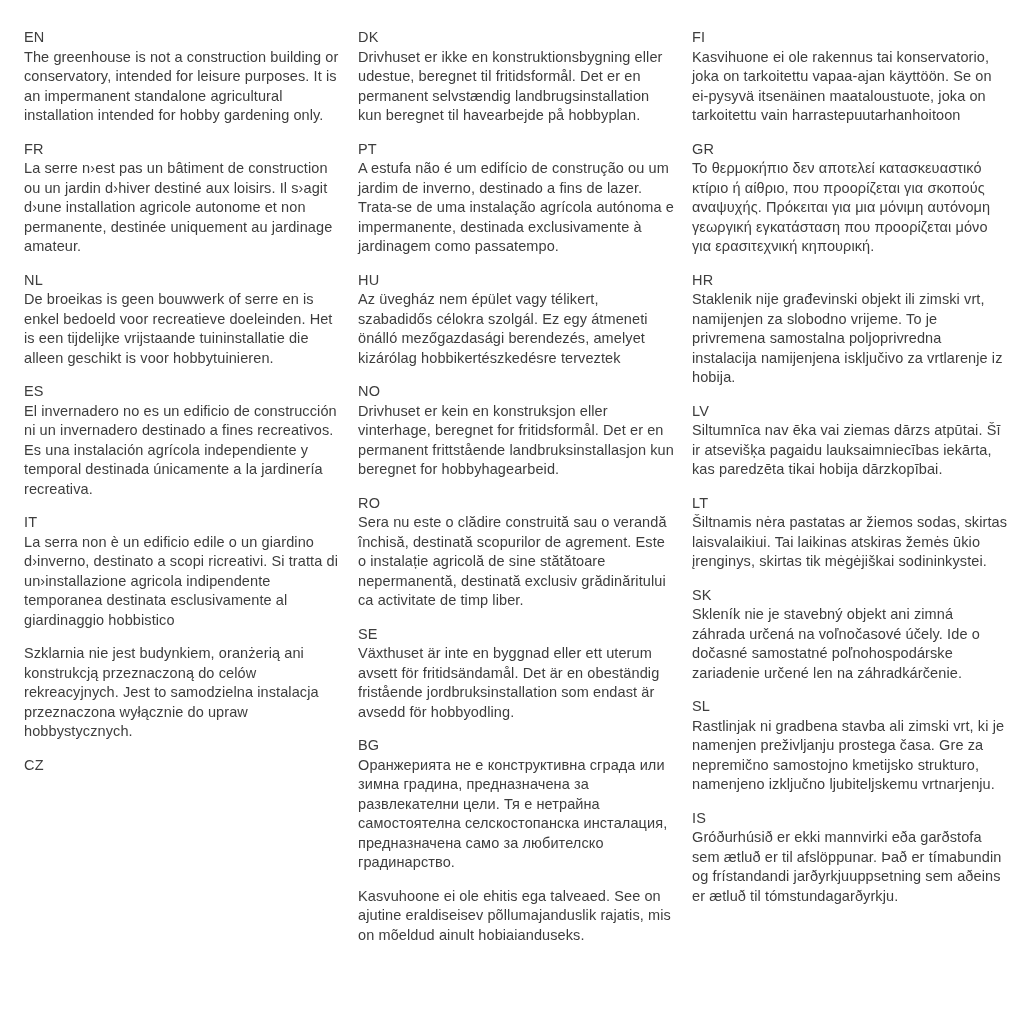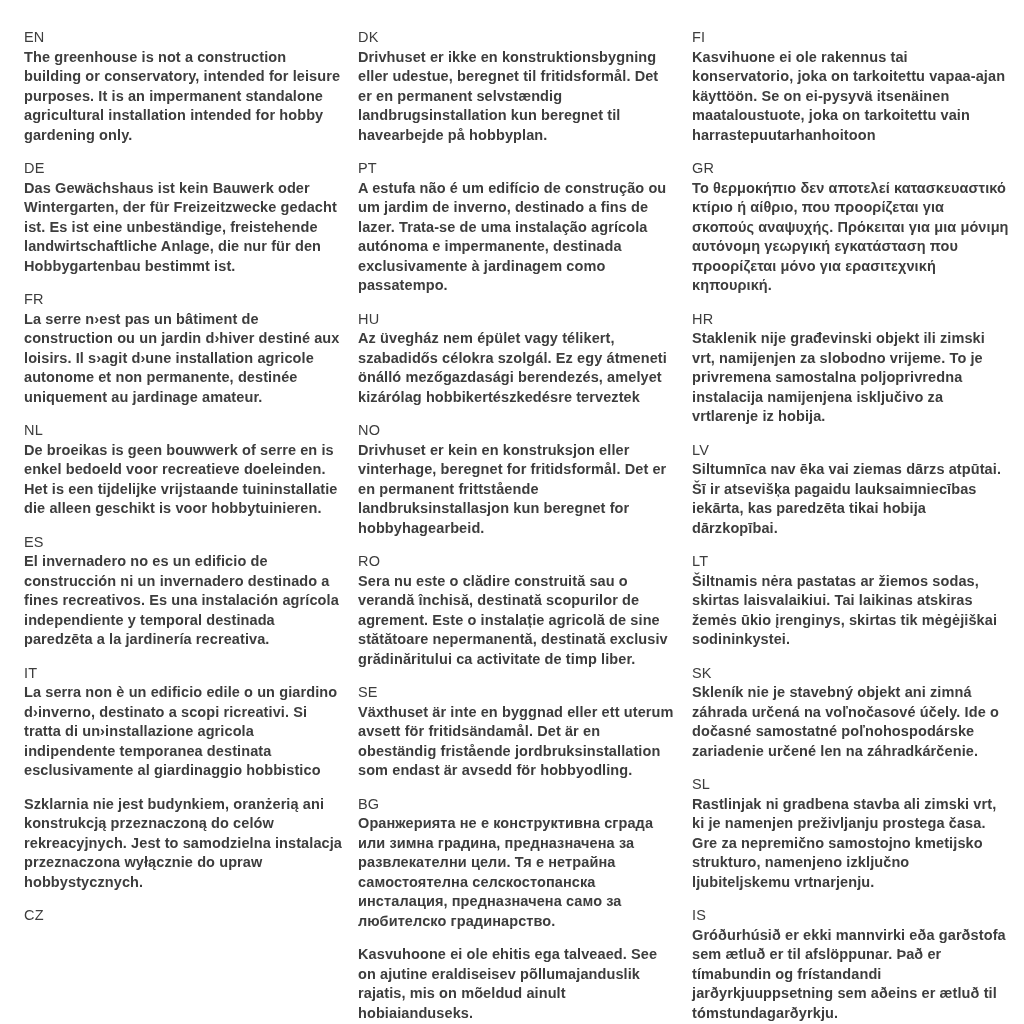--- a/index.html
+++ b/index.html
@@ -25,50 +25,46 @@
   }
   .block { break-inside: avoid; }
   .code {
     font-size: 14.5px;
     font-weight: 400;
     line-height: 19.5px;
     letter-spacing: 0.2px;
   }
   .text {
     font-size: 14.5px;
-    font-weight: 700;
+    font-weight: 400;
     line-height: 19.5px;
     letter-spacing: 0.1px;
   }
 </style>
 </head>
 <body>
 
 <div class="page">
 
   <div class="column">
     <section class="block">
       <div class="code">EN</div>
       <p class="text">The greenhouse is not a construction building or conservatory, intended for leisure purposes. It is an impermanent standalone agricultural installation intended for hobby gardening only.</p>
     </section>
     <section class="block">
-      <div class="code">DE</div>
-      <p class="text">Das Gewächshaus ist kein Bauwerk oder Wintergarten, der für Freizeitzwecke gedacht ist. Es ist eine unbeständige, freistehende landwirtschaftliche Anlage, die nur für den Hobbygartenbau bestimmt ist.</p>
-    </section>
-    <section class="block">
       <div class="code">FR</div>
       <p class="text">La serre n›est pas un bâtiment de construction ou un jardin d›hiver destiné aux loisirs. Il s›agit d›une installation agricole autonome et non permanente, destinée uniquement au jardinage amateur.</p>
     </section>
     <section class="block">
       <div class="code">NL</div>
       <p class="text">De broeikas is geen bouwwerk of serre en is enkel bedoeld voor recreatieve doeleinden. Het is een tijdelijke vrijstaande tuininstallatie die alleen geschikt is voor hobbytuinieren.</p>
     </section>
     <section class="block">
       <div class="code">ES</div>
-      <p class="text">El invernadero no es un edificio de construcción ni un invernadero destinado a fines recreativos. Es una instalación agrícola independiente y temporal destinada paredzēta a la jardinería recreativa.</p>
+      <p class="text">El invernadero no es un edificio de construcción ni un invernadero destinado a fines recreativos. Es una instalación agrícola independiente y temporal destinada únicamente a la jardinería recreativa.</p>
     </section>
     <section class="block">
       <div class="code">IT</div>
       <p class="text">La serra non è un edificio edile o un giardino d›inverno, destinato a scopi ricreativi. Si tratta di un›installazione agricola indipendente temporanea destinata esclusivamente al giardinaggio hobbistico</p>
     </section>
     <section class="block">
       <p class="text">Szklarnia nie jest budynkiem, oranżerią ani konstrukcją przeznaczoną do celów rekreacyjnych. Jest to samodzielna instalacja przeznaczona wyłącznie do upraw hobbystycznych.</p>
     </section>
     <section class="block">
       <div class="code">CZ</div>

